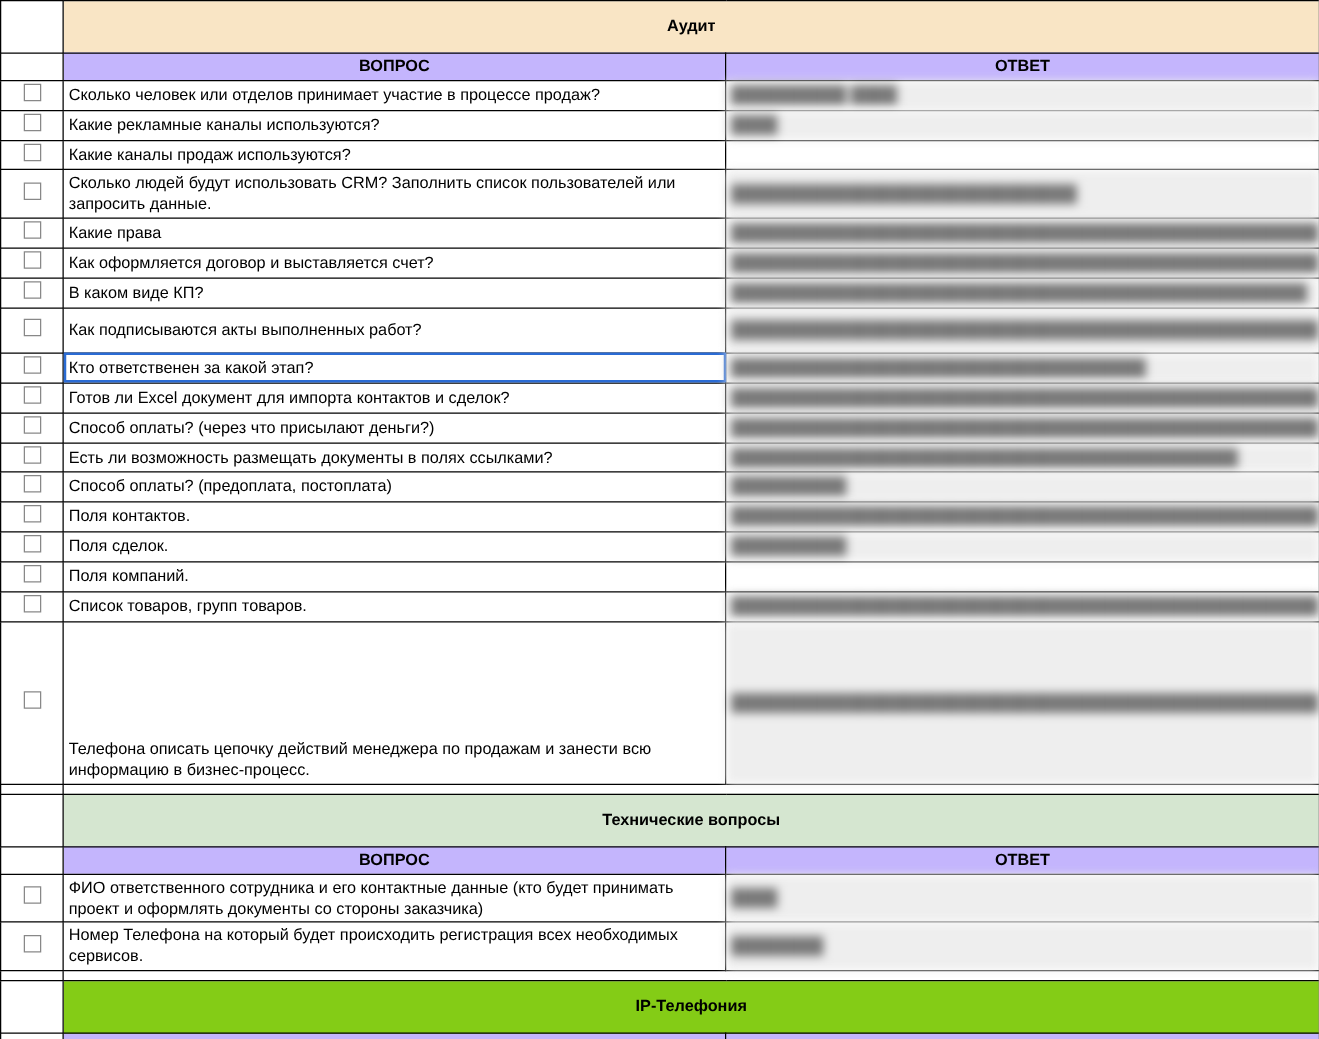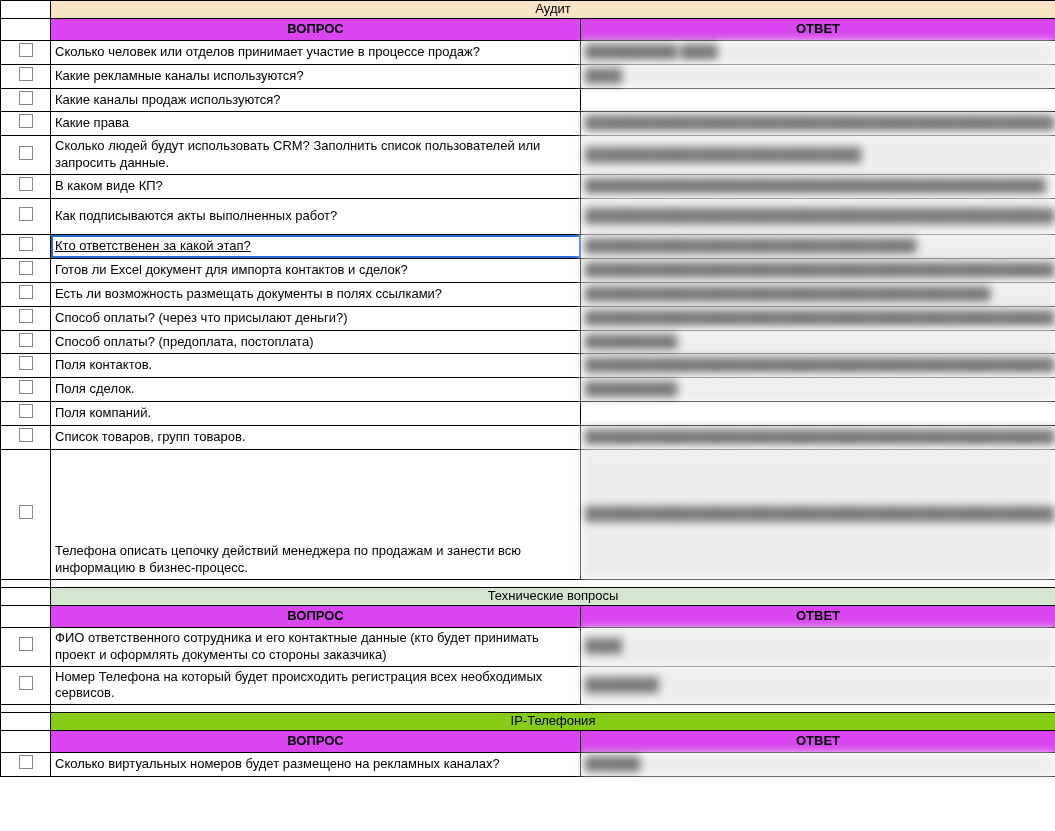--- a/index.html
+++ b/index.html
@@ -21,30 +21,30 @@
     padding: 2px 4px;
     vertical-align: middle;
     text-align: left;
     line-height: 1.3;
   }
   .col-check { width: 50px; }
   .col-question { width: 530px; }
   .col-answer { width: 475px; }
   .section-header {
     text-align: center;
-    font-weight: normal;
-    padding: 0;
+    font-weight: bold;
+    padding: 12px;
   }
   .sec-audit { background: #f9e5c5; }
   .sec-tech { background: #d5e6d0; }
   .sec-ip { background: #84cc16; }
   .colhead {
     text-align: center;
     font-weight: bold;
-    background: #d946ef;
+    background: #c4b5fd;
   }
   .check-cell {
     text-align: center;
     vertical-align: middle;
   }
   .checkbox {
     display: inline-block;
     width: 14px;
     height: 14px;
     border: 1.5px solid #888;
@@ -54,21 +54,20 @@
     filter: blur(4px);
     color: #777;
     background: #eee;
     user-select: none;
     overflow: hidden;
     white-space: nowrap;
   }
   .selected-cell {
     outline: 2px solid #2a6bd4;
     outline-offset: -2px;
-    text-decoration: underline;
   }
   .reserved { height: 8px; }
   .tall { vertical-align: bottom; height: 130px; }
 </style>
 </head>
 <body>
 
 <table id="root">
   <colgroup>
     <col class="col-check">
@@ -95,27 +94,32 @@
         <td>Какие рекламные каналы используются?</td>
         <td class="blur">████</td>
       </tr>
       <tr>
         <td class="check-cell"><span class="checkbox"></span></td>
         <td>Какие каналы продаж используются?</td>
         <td class=""></td>
       </tr>
       <tr>
         <td class="check-cell"><span class="checkbox"></span></td>
+        <td>Сколько людей будут использовать CRM? Заполнить список пользователей или запросить данные.</td>
+        <td class="blur">██████████████████████████████</td>
+      </tr>
+      <tr>
+        <td class="check-cell"><span class="checkbox"></span></td>
         <td>Какие права</td>
         <td class="blur">████████████████████████████████████████████████████</td>
       </tr>
       <tr>
         <td class="check-cell"><span class="checkbox"></span></td>
-        <td>Сколько людей будут использовать CRM? Заполнить список пользователей или запросить данные.</td>
-        <td class="blur">██████████████████████████████</td>
+        <td>Как оформляется договор и выставляется счет?</td>
+        <td class="blur">████████████████████████████████████████████████████████████</td>
       </tr>
       <tr>
         <td class="check-cell"><span class="checkbox"></span></td>
         <td>В каком виде КП?</td>
         <td class="blur">██████████████████████████████████████████████████</td>
       </tr>
       <tr>
         <td class="check-cell" style="height: 36px;"><span class="checkbox"></span></td>
         <td>Как подписываются акты выполненных работ?</td>
         <td class="blur">██████████████████████████████████████████████████████████████████████████████████████████████████████████████</td>
@@ -125,27 +129,27 @@
         <td class="selected-cell">Кто ответственен за какой этап?</td>
         <td class="blur">████████████████████████████████████</td>
       </tr>
       <tr>
         <td class="check-cell"><span class="checkbox"></span></td>
         <td>Готов ли Excel документ для импорта контактов и сделок?</td>
         <td class="blur">████████████████████████████████████████████████████████████</td>
       </tr>
       <tr>
         <td class="check-cell"><span class="checkbox"></span></td>
+        <td>Способ оплаты? (через что присылают деньги?)</td>
+        <td class="blur">████████████████████████████████████████████████████████████████████████████████</td>
+      </tr>
+      <tr>
+        <td class="check-cell"><span class="checkbox"></span></td>
         <td>Есть ли возможность размещать документы в полях ссылками?</td>
         <td class="blur">████████████████████████████████████████████</td>
-      </tr>
-      <tr>
-        <td class="check-cell"><span class="checkbox"></span></td>
-        <td>Способ оплаты? (через что присылают деньги?)</td>
-        <td class="blur">████████████████████████████████████████████████████████████████████████████████</td>
       </tr>
       <tr>
         <td class="check-cell"><span class="checkbox"></span></td>
         <td>Способ оплаты? (предоплата, постоплата)</td>
         <td class="blur">██████████</td>
       </tr>
       <tr>
         <td class="check-cell"><span class="checkbox"></span></td>
         <td>Поля контактов.</td>
         <td class="blur">██████████████████████████████████████████████████████████████████████████████████████████████████████████████████████████████</td>

